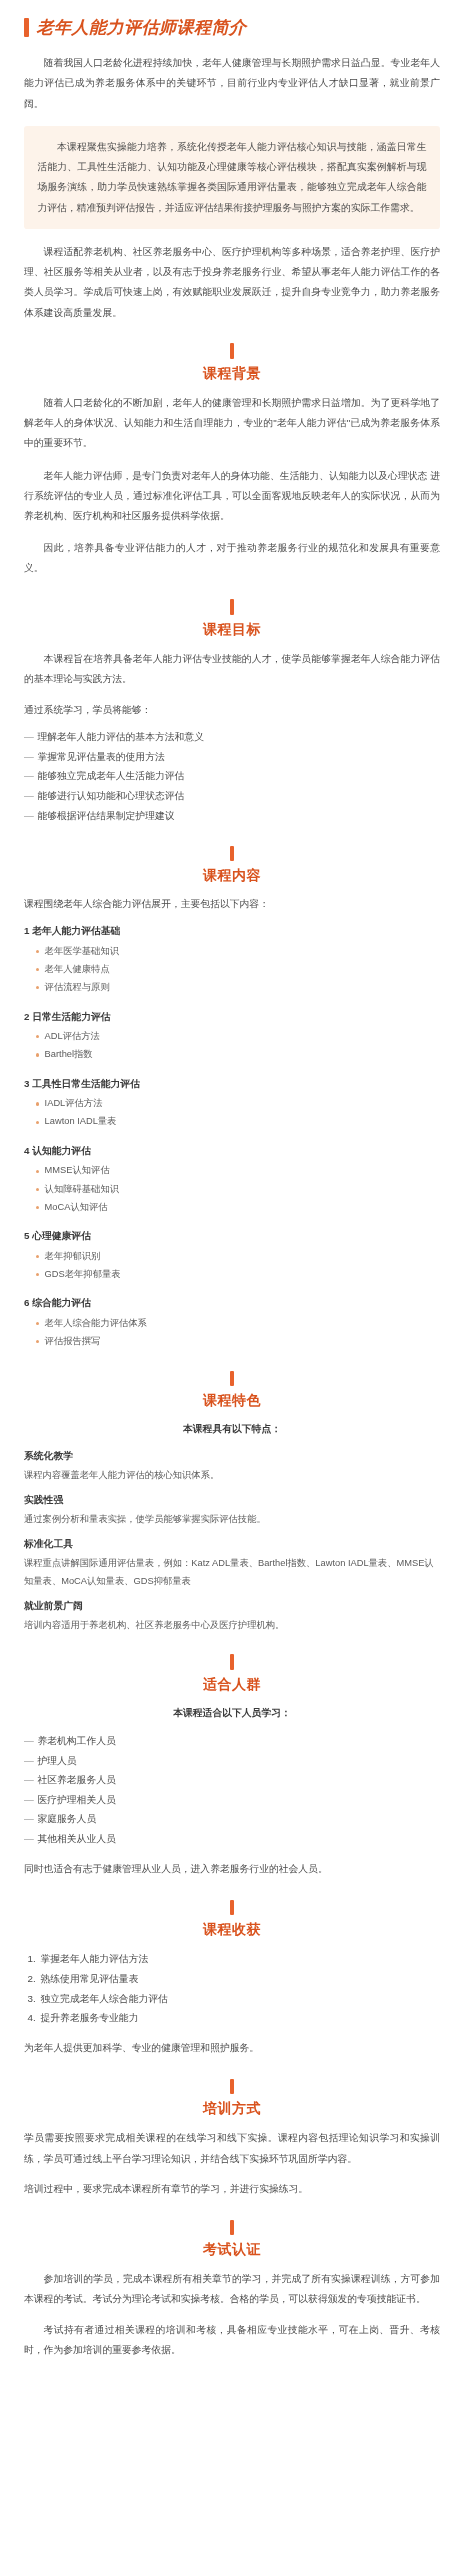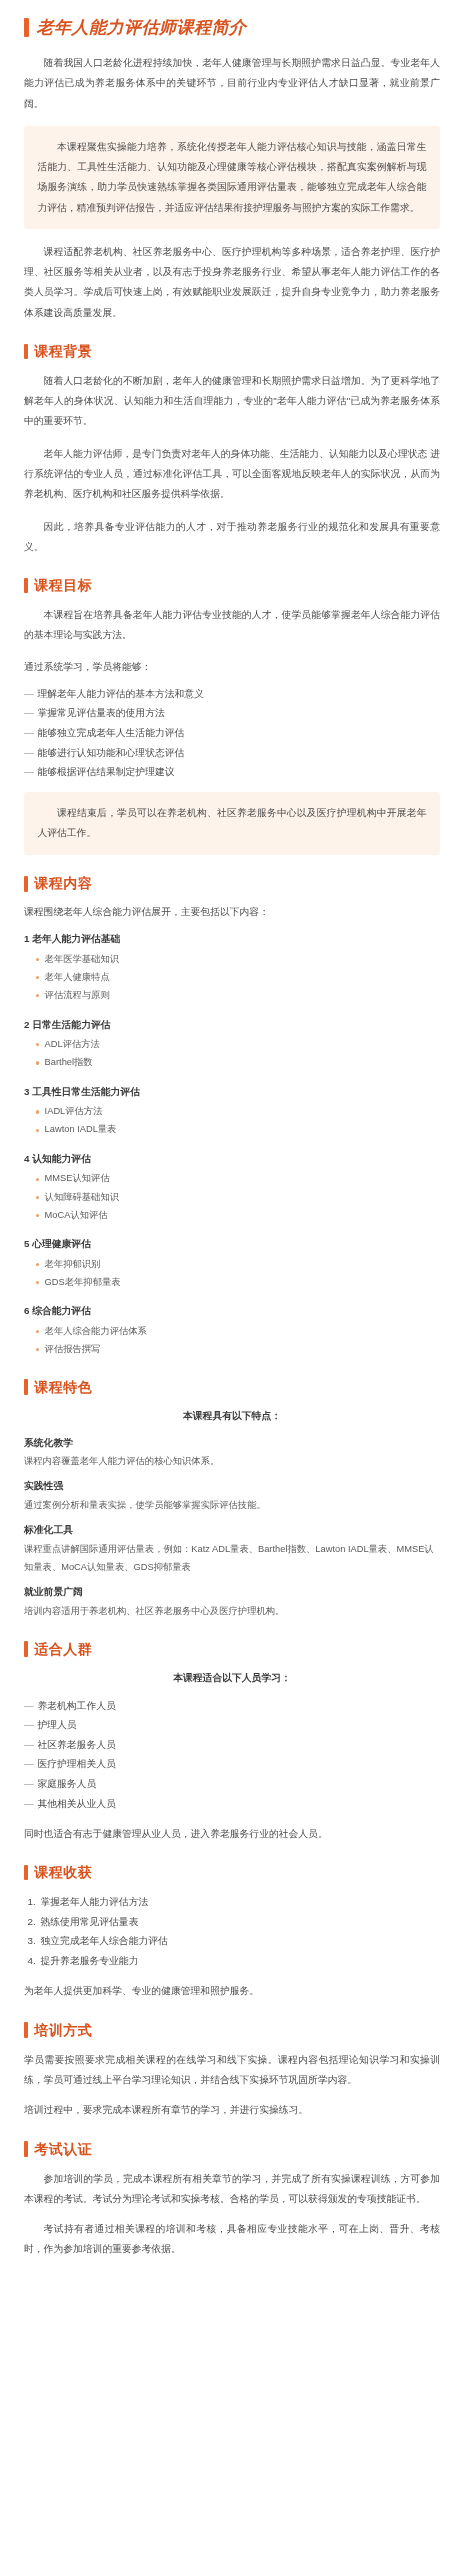--- a/index.html
+++ b/index.html
@@ -70,20 +70,21 @@
     text-align: justify;
     text-indent: 2em;
   }
 
   
   .section-head {
     display: flex;
     align-items: center;
     gap: 6.2px;
     margin: 20.6px 0 11.3px 0;
+    flex-direction: column;
   }
   .section-head .bar {
     width: 4.1px;
     height: 15.5px;
     background: #e8622c;
     border-radius: 1px;
     flex: none;
   }
   .section-head h2 {
     margin: 0;
@@ -234,23 +235,20 @@
   </div>
   <p class="para">本课程旨在培养具备老年人能力评估专业技能的人才，使学员能够掌握老年人综合能力评估的基本理论与实践方法。</p>
   <p class="subtle-lead">通过系统学习，学员将能够：</p>
   <ul class="dash-list">
     <li>理解老年人能力评估的基本方法和意义</li>
     <li>掌握常见评估量表的使用方法</li>
     <li>能够独立完成老年人生活能力评估</li>
     <li>能够进行认知功能和心理状态评估</li>
     <li>能够根据评估结果制定护理建议</li>
   </ul>
-  <div class="callout">
-    <p>课程结束后，学员可以在养老机构、社区养老服务中心以及医疗护理机构中开展老年人评估工作。</p>
-  </div>
 
   <div class="section-head">
     <span class="bar"></span>
     <h2>课程内容</h2>
   </div>
   <p class="subtle-lead">课程围绕老年人综合能力评估展开，主要包括以下内容：</p>
 
   <div class="curr-group">
     <div class="curr-title">1 老年人能力评估基础</div>
     <ul class="sub-list">

